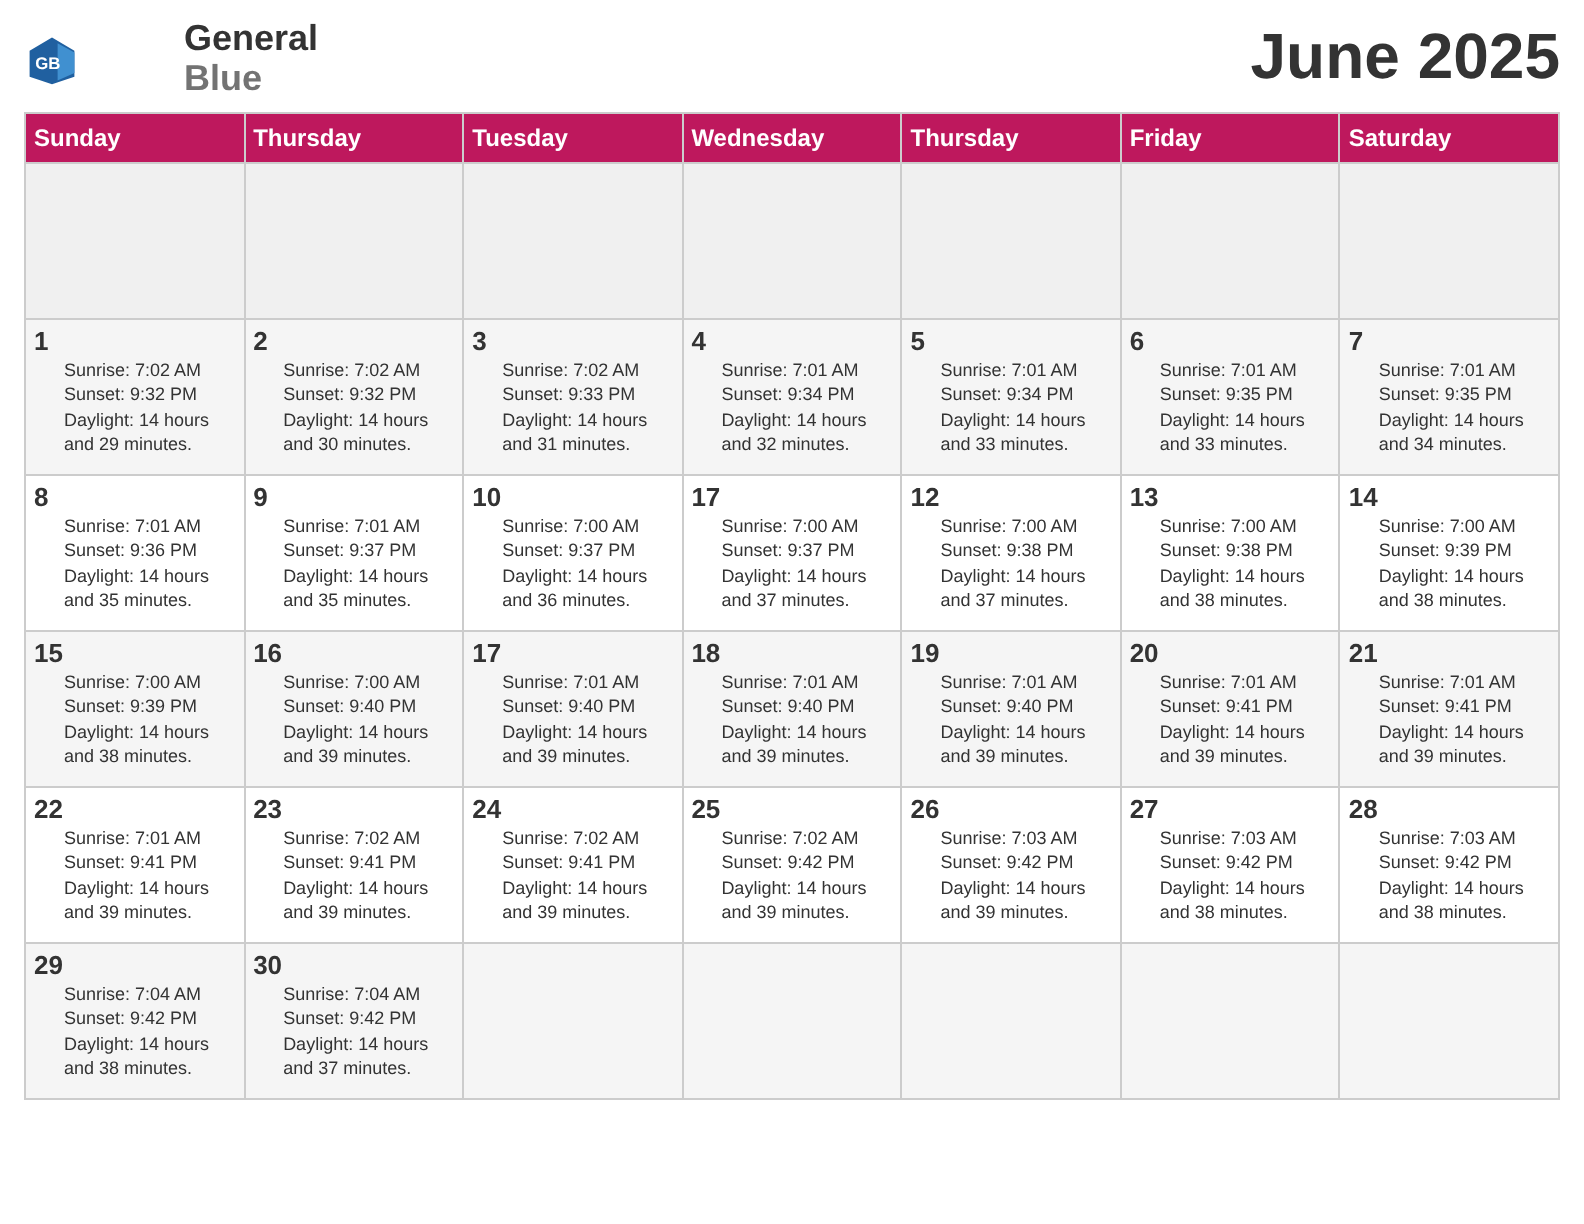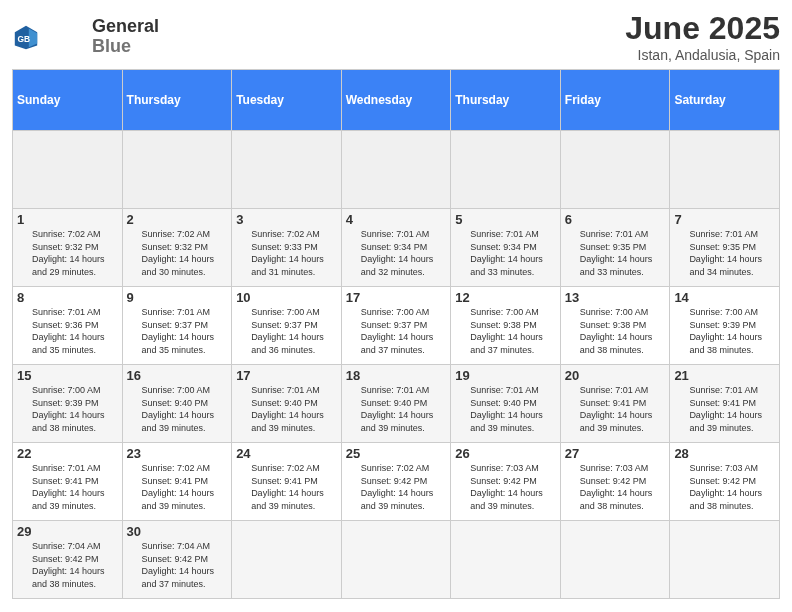--- a/index.html
+++ b/index.html
@@ -10,21 +10,21 @@
       height: 612px;
       overflow: hidden;
     }
     .container {
       width: 792px;
       padding: 10px 12px;
     }
     .header-row {
       display: flex;
       justify-content: space-between;
-      align-items: center;
+      align-items: flex-start;
       margin-bottom: 6px;
     }
     .logo {
       display: flex;
       align-items: center;
       gap: 4px;
     }
     .logo-text {
       font-size: 18px;
       font-weight: bold;
@@ -48,25 +48,25 @@
     .subtitle {
       font-size: 14px;
       color: #555;
     }
     table {
       width: 100%;
       border-collapse: collapse;
       table-layout: fixed;
     }
     th {
-      background-color: #3b82f6;
+      background-color: #be185d;
       color: #fff;
       font-size: 12px;
       font-weight: bold;
-      padding: 23px 4px;
+      padding: 5px 4px;
       text-align: left;
       border: 1px solid #ccc;
     }
     td {
       vertical-align: top;
       border: 1px solid #ccc;
       padding: 3px 4px;
       font-size: 9.5px;
       color: #333;
       background: #fff;
@@ -103,21 +103,20 @@
         <polygon points="18,6 27,11 27,22 18,26" fill="#4090d0"></polygon>
         <text x="6" y="20" font-size="9" fill="white" font-weight="bold">GB</text>
       </svg>
       <div class="logo-text">
         <div class="logo-general">General</div>
         <div class="logo-blue">Blue</div>
       </div>
     </div>
     <div class="title-block">
       <div class="main-title">June 2025</div>
-      <div class="subtitle">Istan, Andalusia, Spain</div>
     </div>
   </div>
 
   <table>
     <thead>
       <tr>
       <th>Sunday</th>
           <th>Thursday</th>
           <th>Tuesday</th>
           <th>Wednesday</th>

